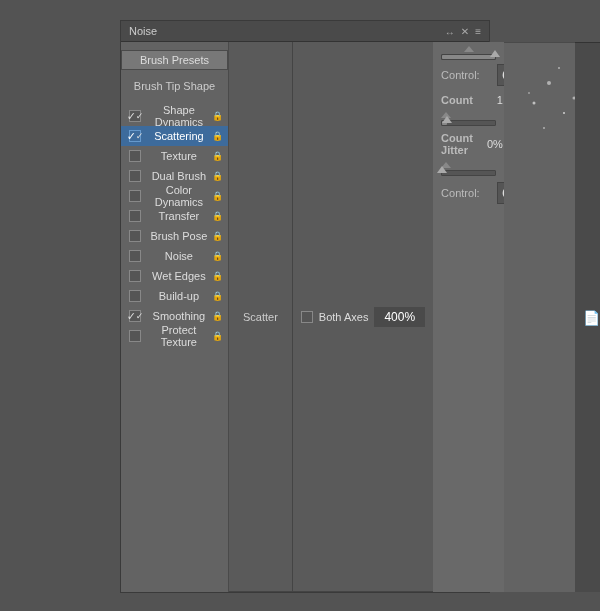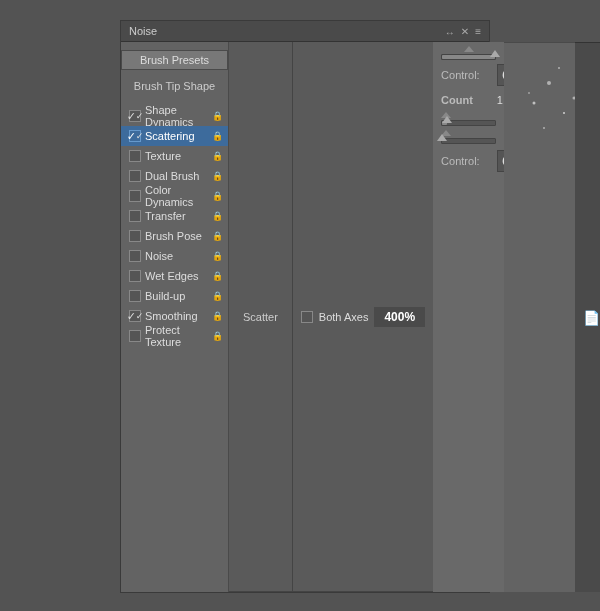--- a/index.html
+++ b/index.html
@@ -110,20 +110,21 @@
 
     .sidebar-item .checkbox.checked::after {
       content: '✓';
       font-size: 9px;
       color: #ddd;
     }
 
     .sidebar-item .item-label {
       flex: 1;
       font-size: 11px;
+      text-align: center;
     }
 
     .sidebar-item.active .item-label {
       color: #fff;
     }
 
     .sidebar-item .lock-icon {
       font-size: 9px;
       color: #aaa;
       margin-left: auto;
@@ -167,21 +168,21 @@
       border: 1px solid #888;
       background: #555;
       flex-shrink: 0;
     }
 
     .percent-badge {
       background: #4a4a4a;
       color: #fff;
       padding: 3px 10px;
       font-size: 12px;
-      font-weight: bold;
+      font-weight: normal;
       margin-left: auto;
     }
 
     .slider-track {
       height: 6px;
       background: #555;
       border: 1px solid #444;
       border-radius: 1px;
       position: relative;
     }
@@ -427,20 +428,24 @@
           <span class="param-value">1</span>
         </div>
         <div style="padding: 0 8px 2px;">
           <div class="divider-arrow-up" style="margin:2px 0;"></div>
           <div class="slider-track">
             <div class="slider-fill" style="width:10%;"></div>
             <div class="slider-thumb" style="left:10%;"></div>
           </div>
         </div>
 
+        <div class="param-row">
+          <span class="param-label">Count Jitter</span>
+          <span class="param-value">0%</span>
+        </div>
         <div style="padding: 0 8px 2px;">
           <div class="divider-arrow-up" style="margin:2px 0;"></div>
           <div class="slider-track">
             <div class="slider-fill" style="width:0%;"></div>
             <div class="slider-thumb" style="left:0%;"></div>
           </div>
         </div>
 
         <div class="control-row">
           <span class="control-label">Control:</span>

